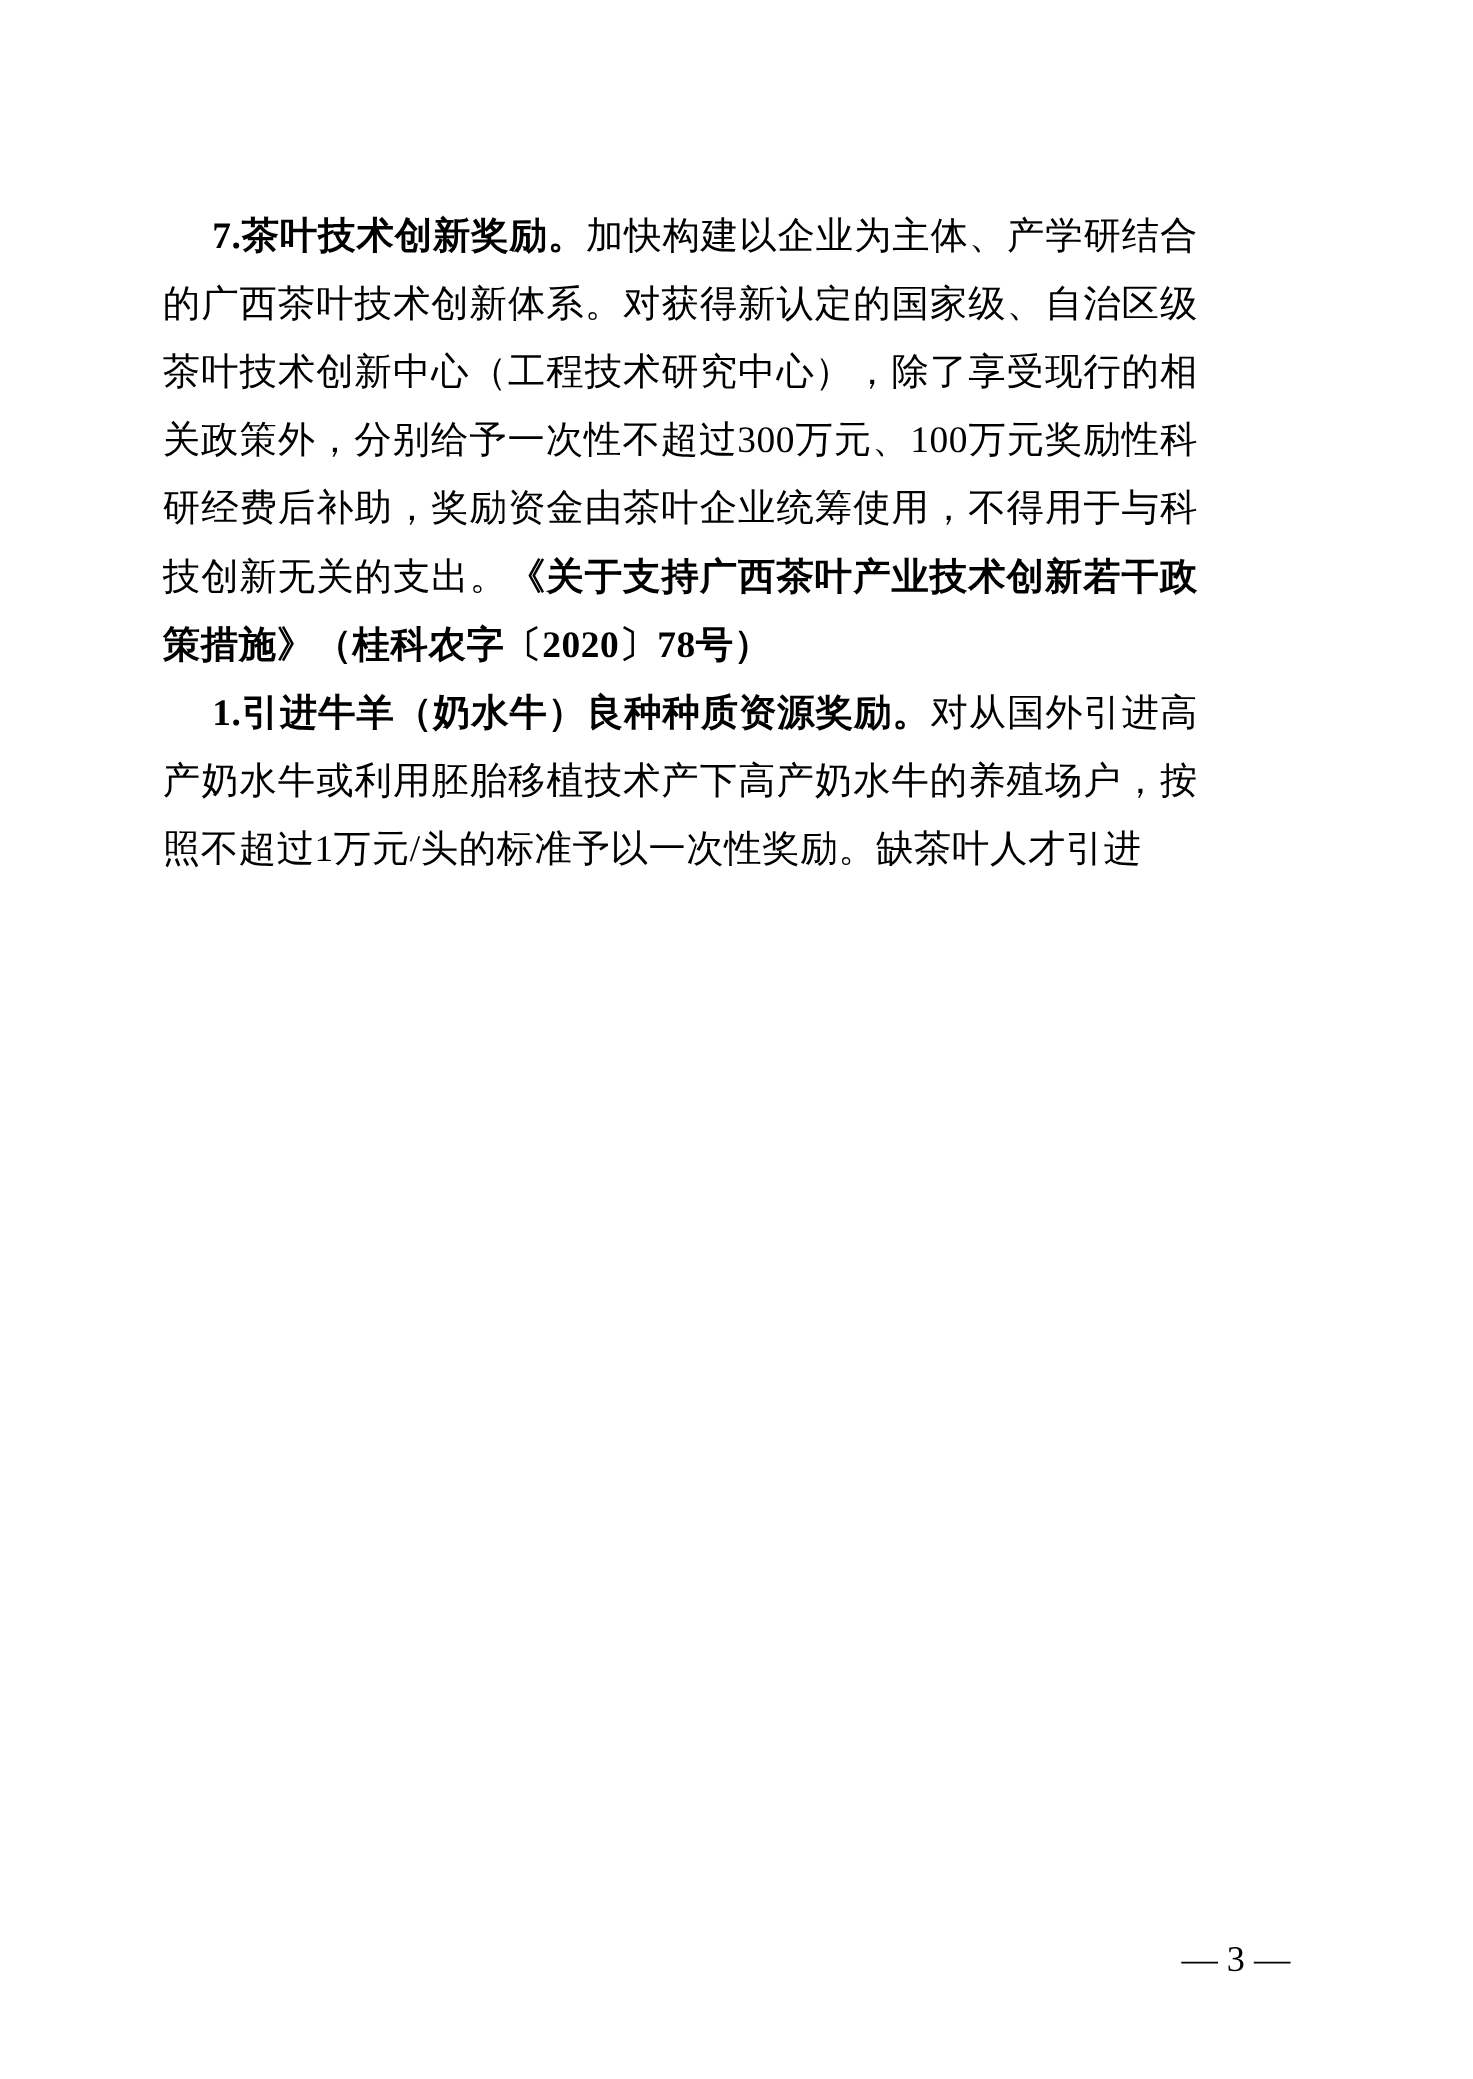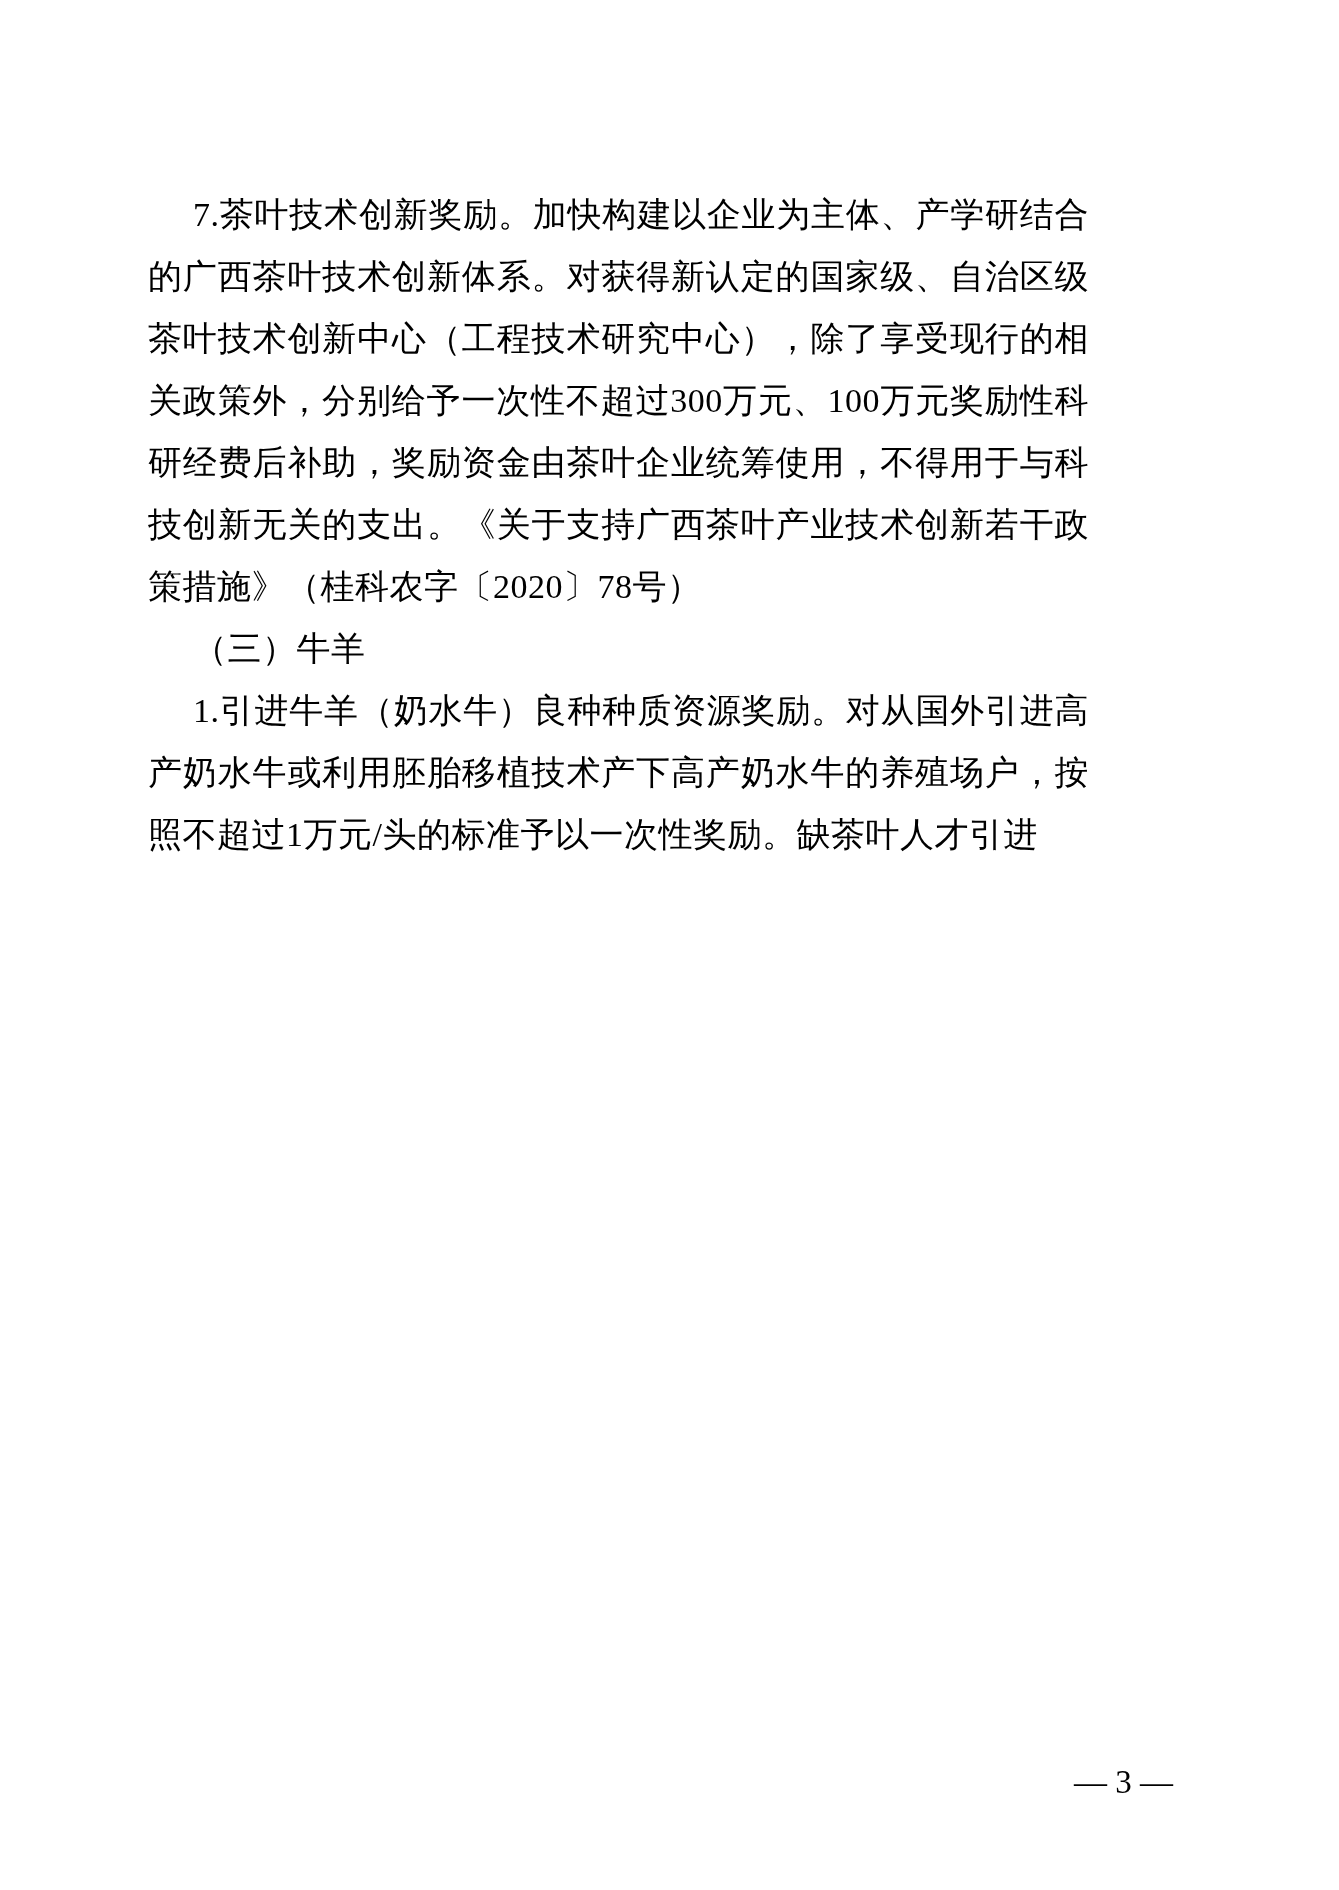--- a/index.html
+++ b/index.html
@@ -27,33 +27,32 @@
   p.para {
     margin: 0;
     font-size: 34px;
     line-height: 62px;
     text-align: justify;
     text-align-last: left;
     text-indent: 45px;
     letter-spacing: 0.5px;
   }
   .run { font-weight: normal; }
-  .run.bold { font-weight: normal; }
+  .run.bold { font-weight: bold; }
   .footer {
     position: absolute;
     top: 1762px;
     right: 166px;
     font-size: 33px;
     line-height: 40px;
     white-space: nowrap;
   }
 </style>
 </head>
 <body>
 
 <div class="page">
   <div class="content" id="doc-content">
       <p class="para"><span class="run bold">7.茶叶技术创新奖励。</span><span class="run">加快构建以企业为主体、产学研结合的广西茶叶技术创新体系。对获得新认定的国家级、自治区级茶叶技术创新中心（工程技术研究中心），除了享受现行的相关政策外，分别给予一次性不超过300万元、100万元奖励性科研经费后补助，奖励资金由茶叶企业统筹使用，不得用于与科技创新无关的支出。</span><span class="run bold">《关于支持广西茶叶产业技术创新若干政策措施》（桂科农字〔2020〕78号）</span></p>
-      <p class="para heading"><span class="run bold">（三）牛羊</span></p>
       <p class="para"><span class="run bold">1.引进牛羊（奶水牛）良种种质资源奖励。</span><span class="run">对从国外引进高产奶水牛或利用胚胎移植技术产下高产奶水牛的养殖场户，按照不超过1万元/头的标准予以一次性奖励。缺茶叶人才引进</span></p>
     </div>
   <div class="footer">— 3 —</div>
 </div>
 
 </body></html>

